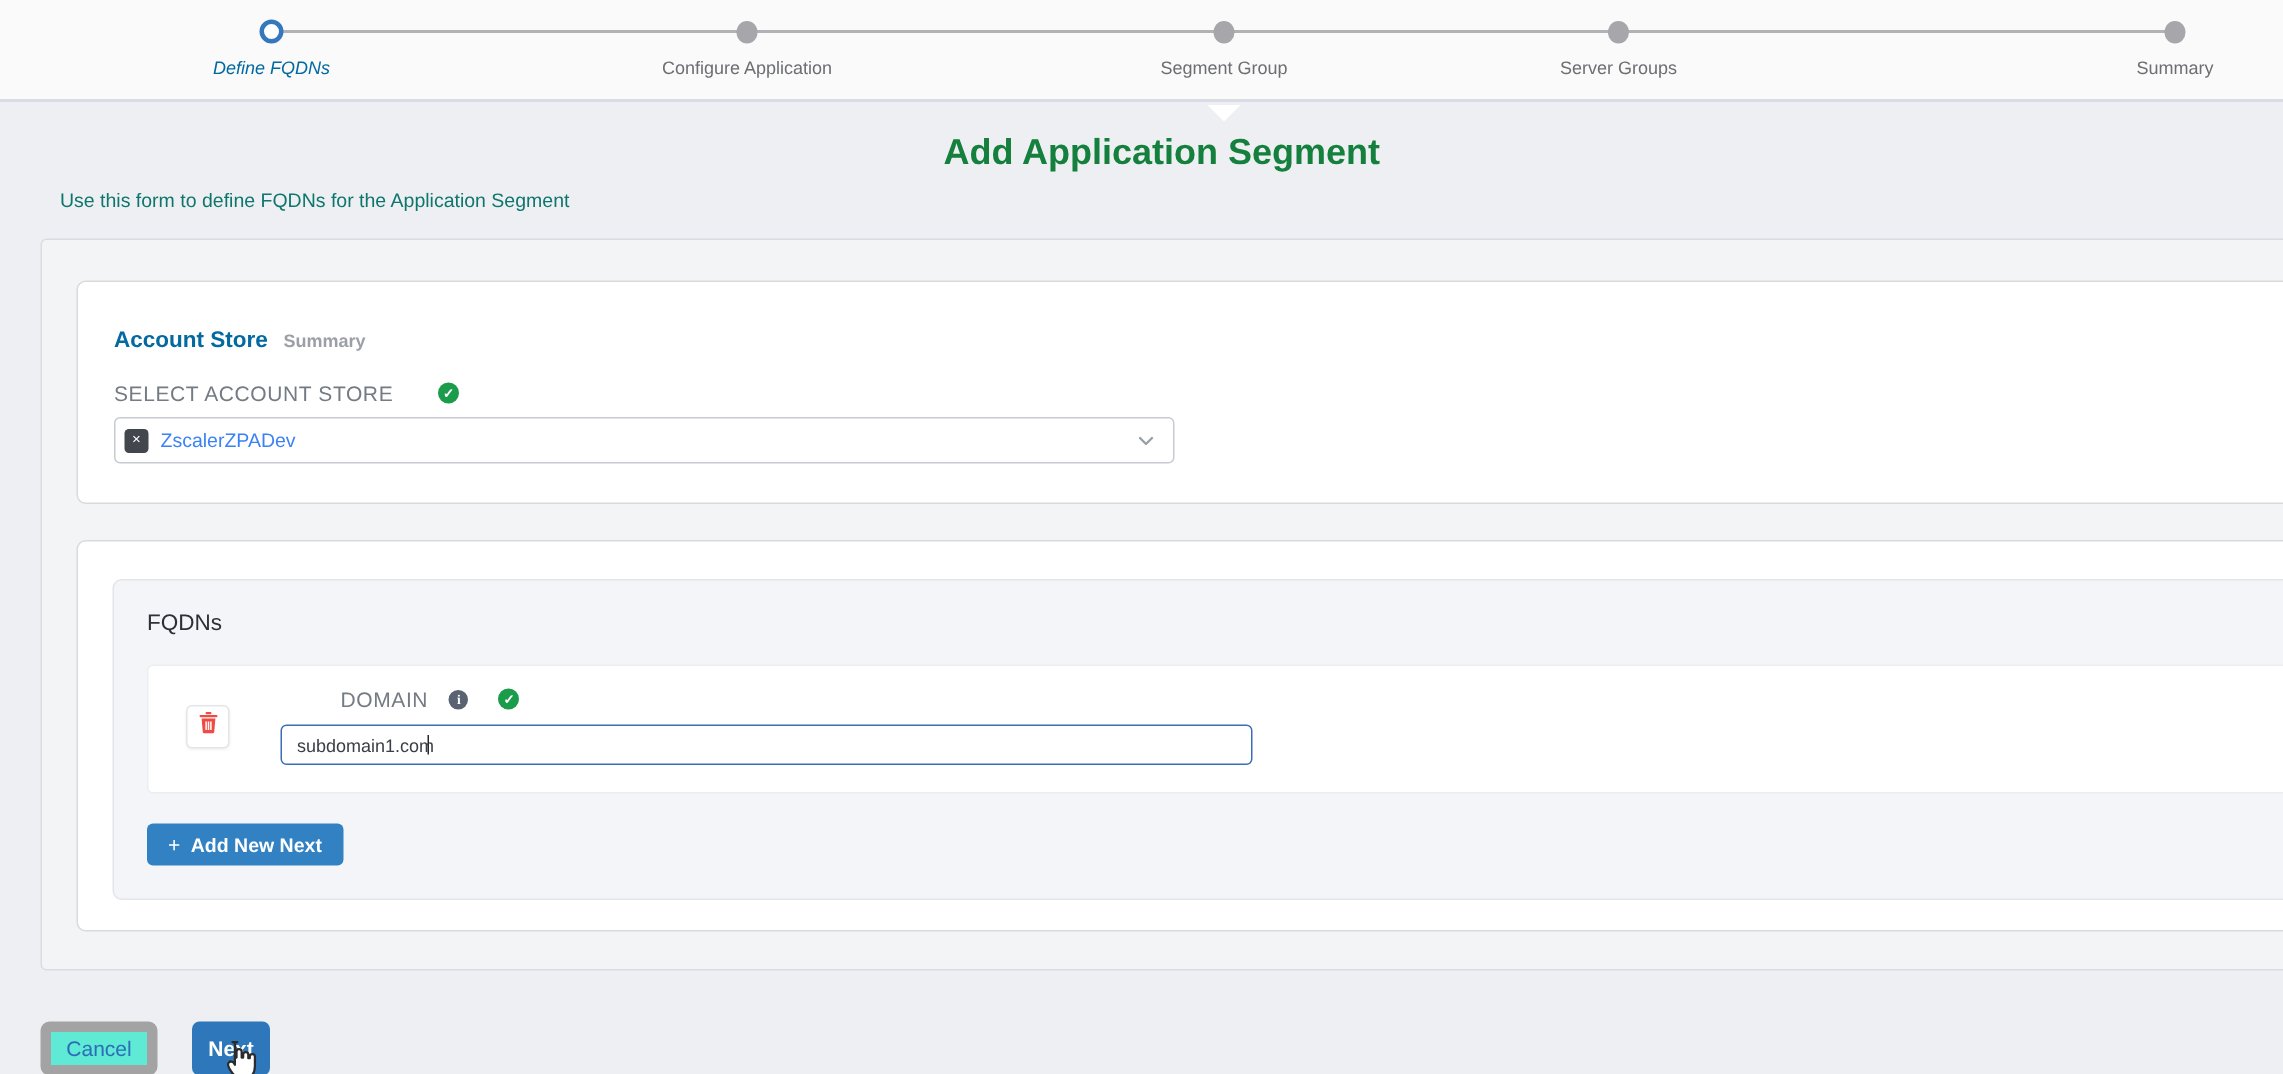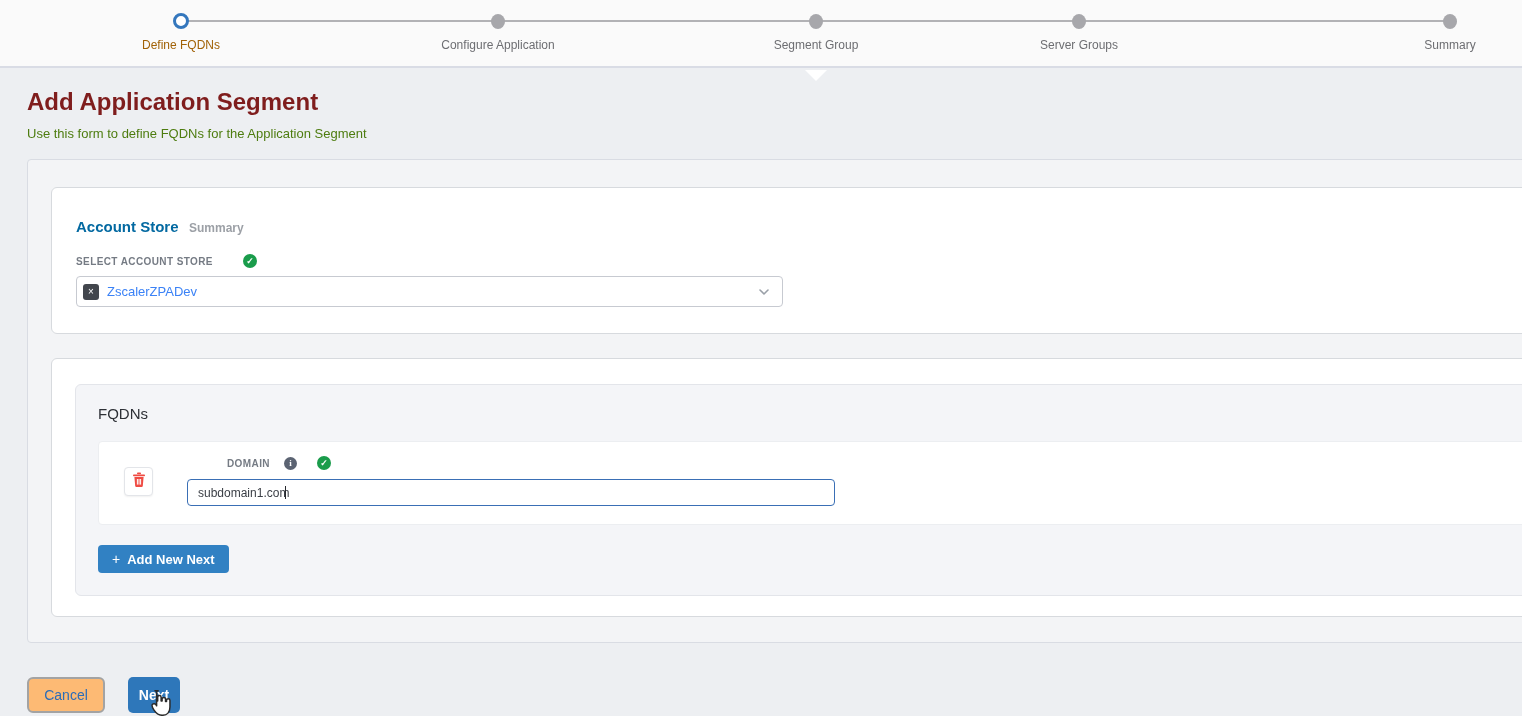--- a/index.html
+++ b/index.html
@@ -29,32 +29,32 @@
     margin:14px auto 0 auto;
     background:#a7a7ab;
     position:relative; z-index:2;
   }
   .step.active .step-dot {
     background:#ffffff;
     border:3px solid #3477bd;
     width:16px; height:16px; margin-top:13px;
   }
   .step-label { margin-top:9px; font-size:12px; color:#6d6e72; }
-  .step.active .step-label { color:#a16207; }
+  .step.active .step-label { color:#0369a1;font-style:italic; }
   .header-caret {
     position:absolute; top:70px; left:805px; z-index:3;
     width:0; height:0;
     border-left:11px solid transparent;
     border-right:11px solid transparent;
     border-top:11px solid #ffffff;
   }
 
   
-  .page-title { margin:20px 0 10px 27px; font-size:24px; font-weight:600; color:#7f1d1d; line-height:28px; }
-  .page-subtitle { margin:4px 0 0 27px; font-size:13px; color:#4d7c0f; }
+  .page-title { margin:20px 0 10px 27px; font-size:24px; font-weight:600; color:#15803d; line-height:28px;text-align:center; }
+  .page-subtitle { margin:4px 0 0 40px; font-size:13px; color:#0f766e; }
 
   
   .big-card {
     margin:18px 0 0 27px;
     width:1620px;
     background:#f3f4f6;
     border:1px solid #d9dce3;
     border-radius:4px;
     padding:27px 0 25px 23px;
   }
@@ -65,21 +65,21 @@
     width:1560px;
   }
   .card-a { padding:30px 0 26px 24px; }
   .card-b { margin-top:24px; padding:25px 0 20px 23px; }
 
   .section-heading { font-size:15px; font-weight:700; color:#0369a1; display:inline-block; }
   .status-flag { font-size:12px; font-weight:600; color:#9ca0a6; margin-left:6px; }
 
   .field-label-row { display:flex; align-items:center; margin-top:18px; }
   .field-label {
-    font-size:10px; font-weight:700; letter-spacing:0.4px;
+    font-size:14px; font-weight:400; letter-spacing:0.4px;
     color:#757b84; text-transform:uppercase;
   }
   .check-badge {
     width:14px; height:14px; border-radius:50%;
     background:#1a9c4b; color:#fff;
     font-size:9px; font-weight:700; line-height:14px; text-align:center;
     display:inline-block;
   }
   .gap-30 { margin-left:30px; }
 
@@ -166,22 +166,22 @@
     font-size:13px; font-weight:700;
     display:inline-flex; align-items:center;
     cursor:pointer;
   }
   .add-btn .plus { font-weight:400; margin-right:7px; font-size:14px; }
 
   
   .footer { margin:34px 0 0 27px; display:flex; }
   .btn-cancel {
     width:78px; height:36px;
-    background:#fdba74;
-    border:2px solid #a3a3a3;
+    background:#5eead4;
+    border:7px solid #a3a3a3;
     border-radius:6px;
     color:#2d6db8; font-family:"Liberation Sans", sans-serif;
     font-size:14px; font-weight:500;
     cursor:pointer;
   }
   .btn-next {
     margin-left:23px;
     width:52px; height:36px;
     background:#2e77ba;
     border:none; border-radius:5px;

